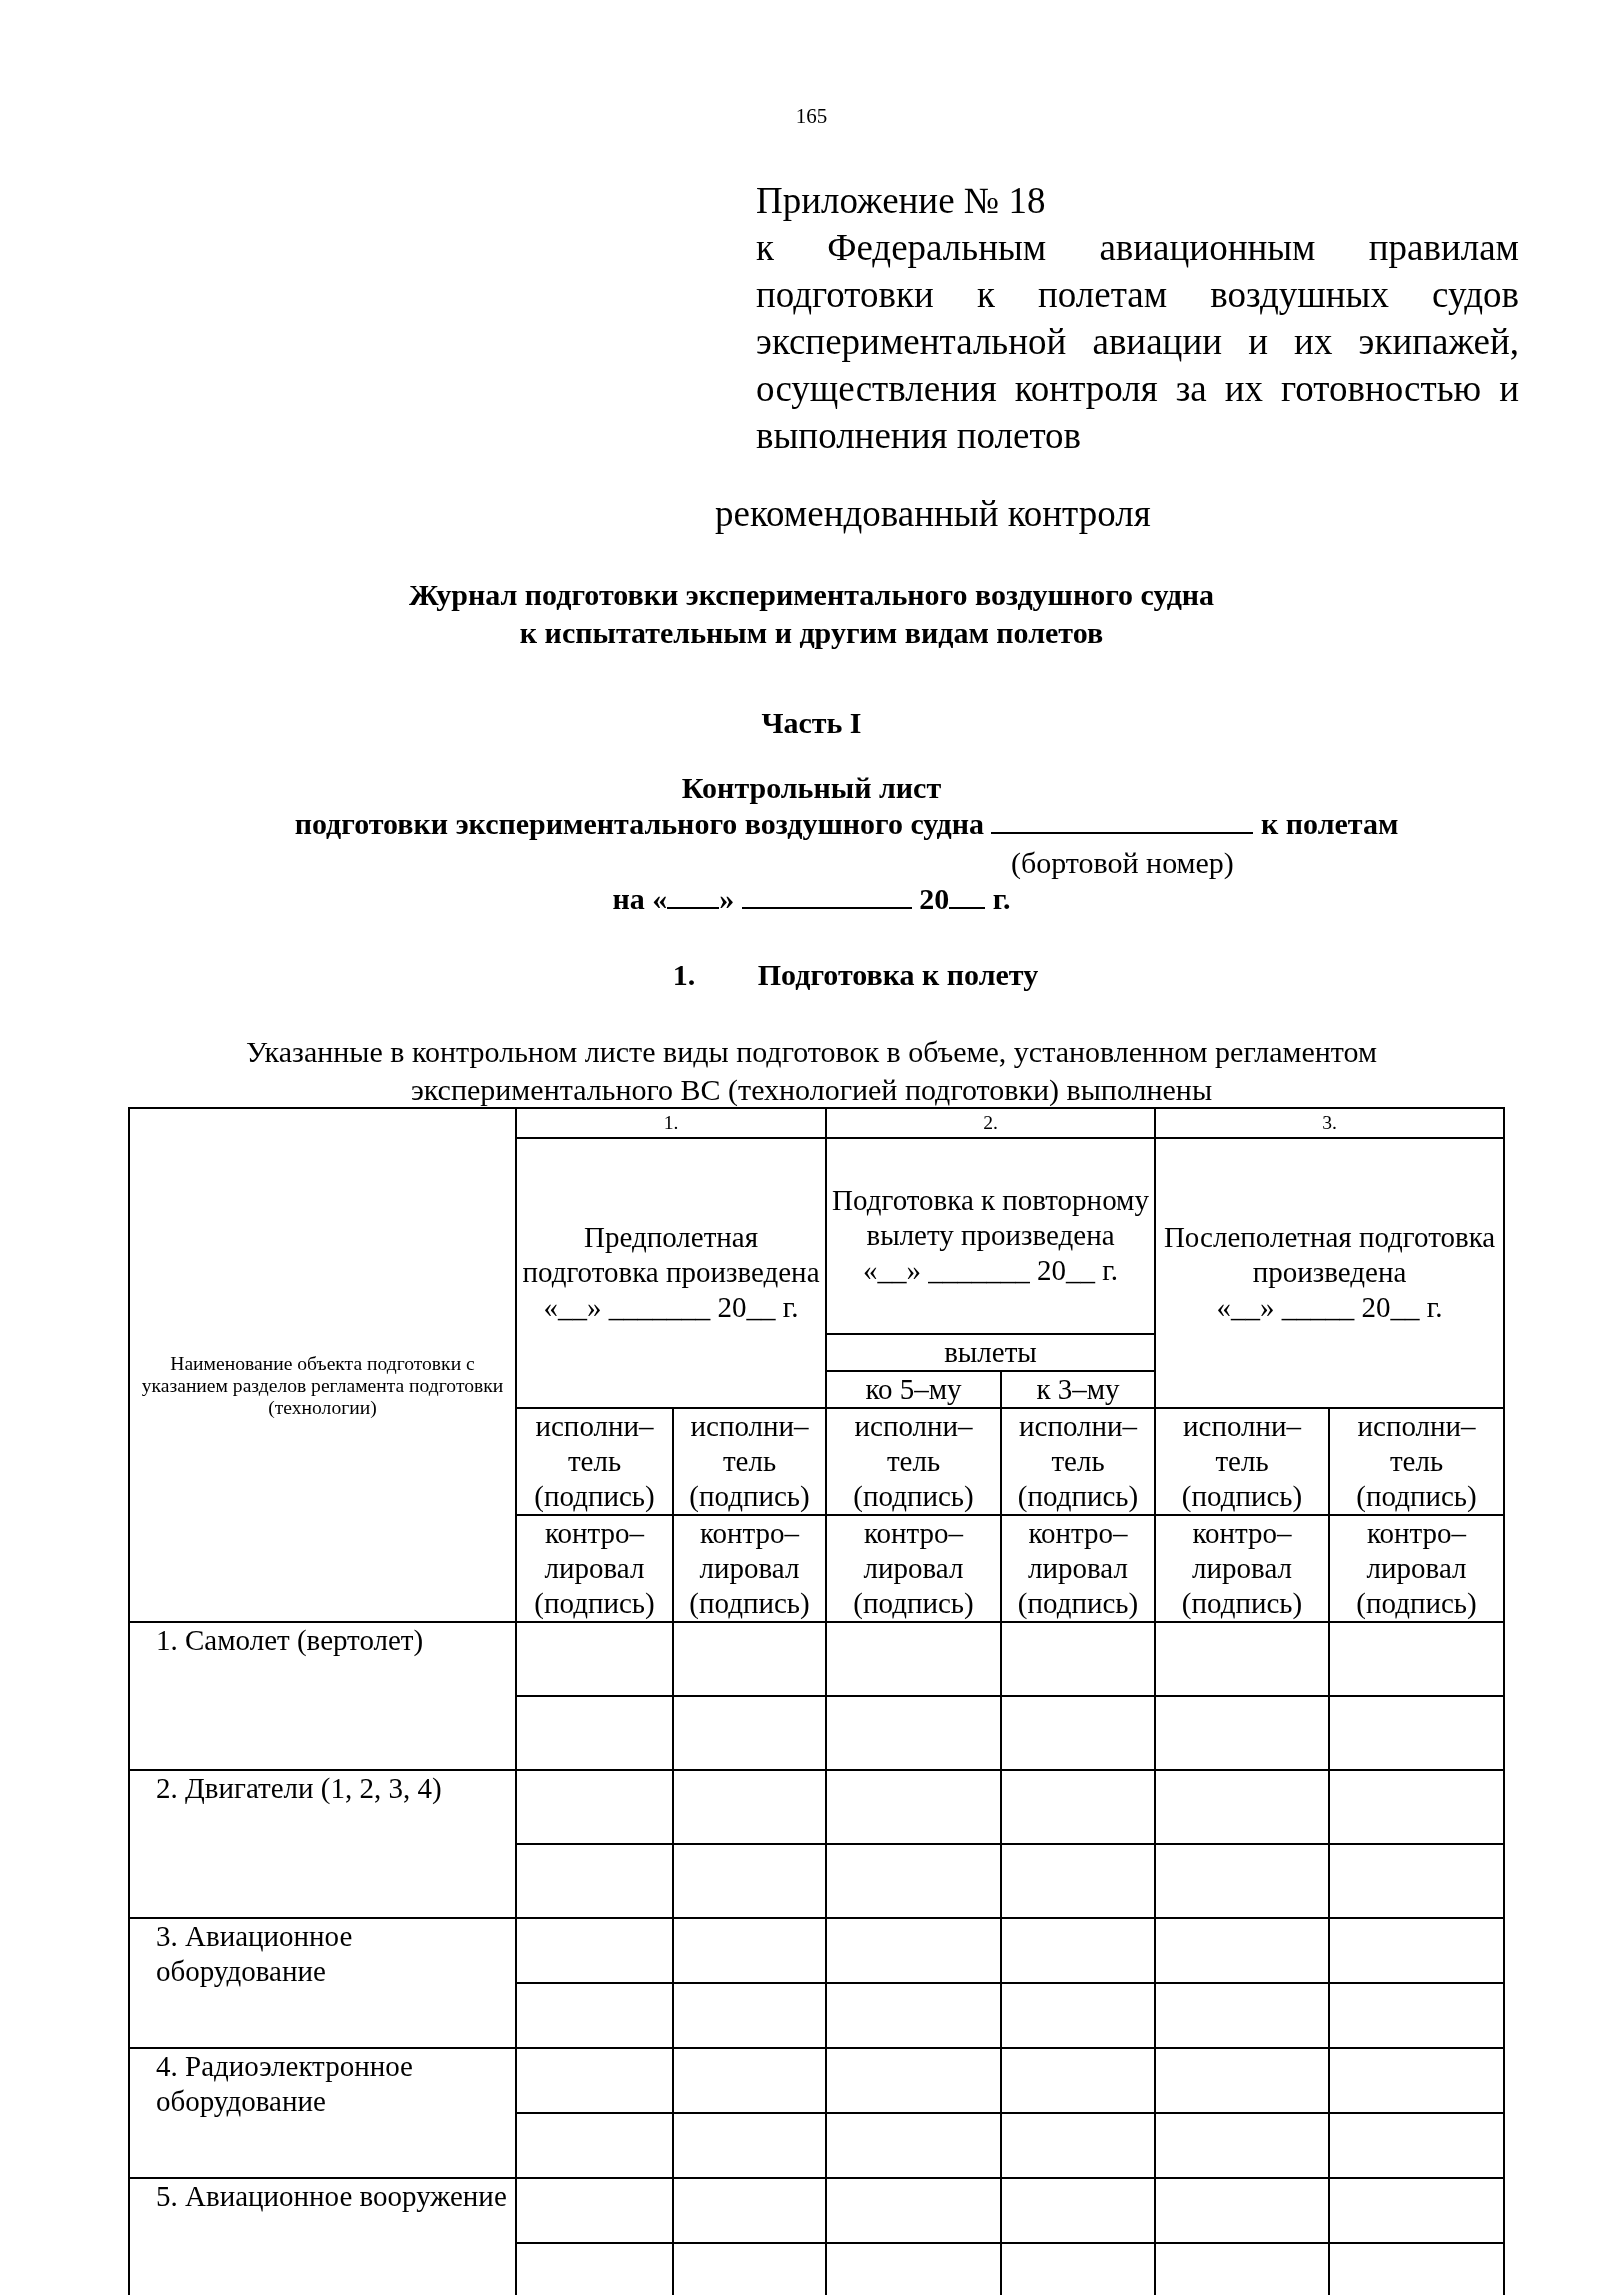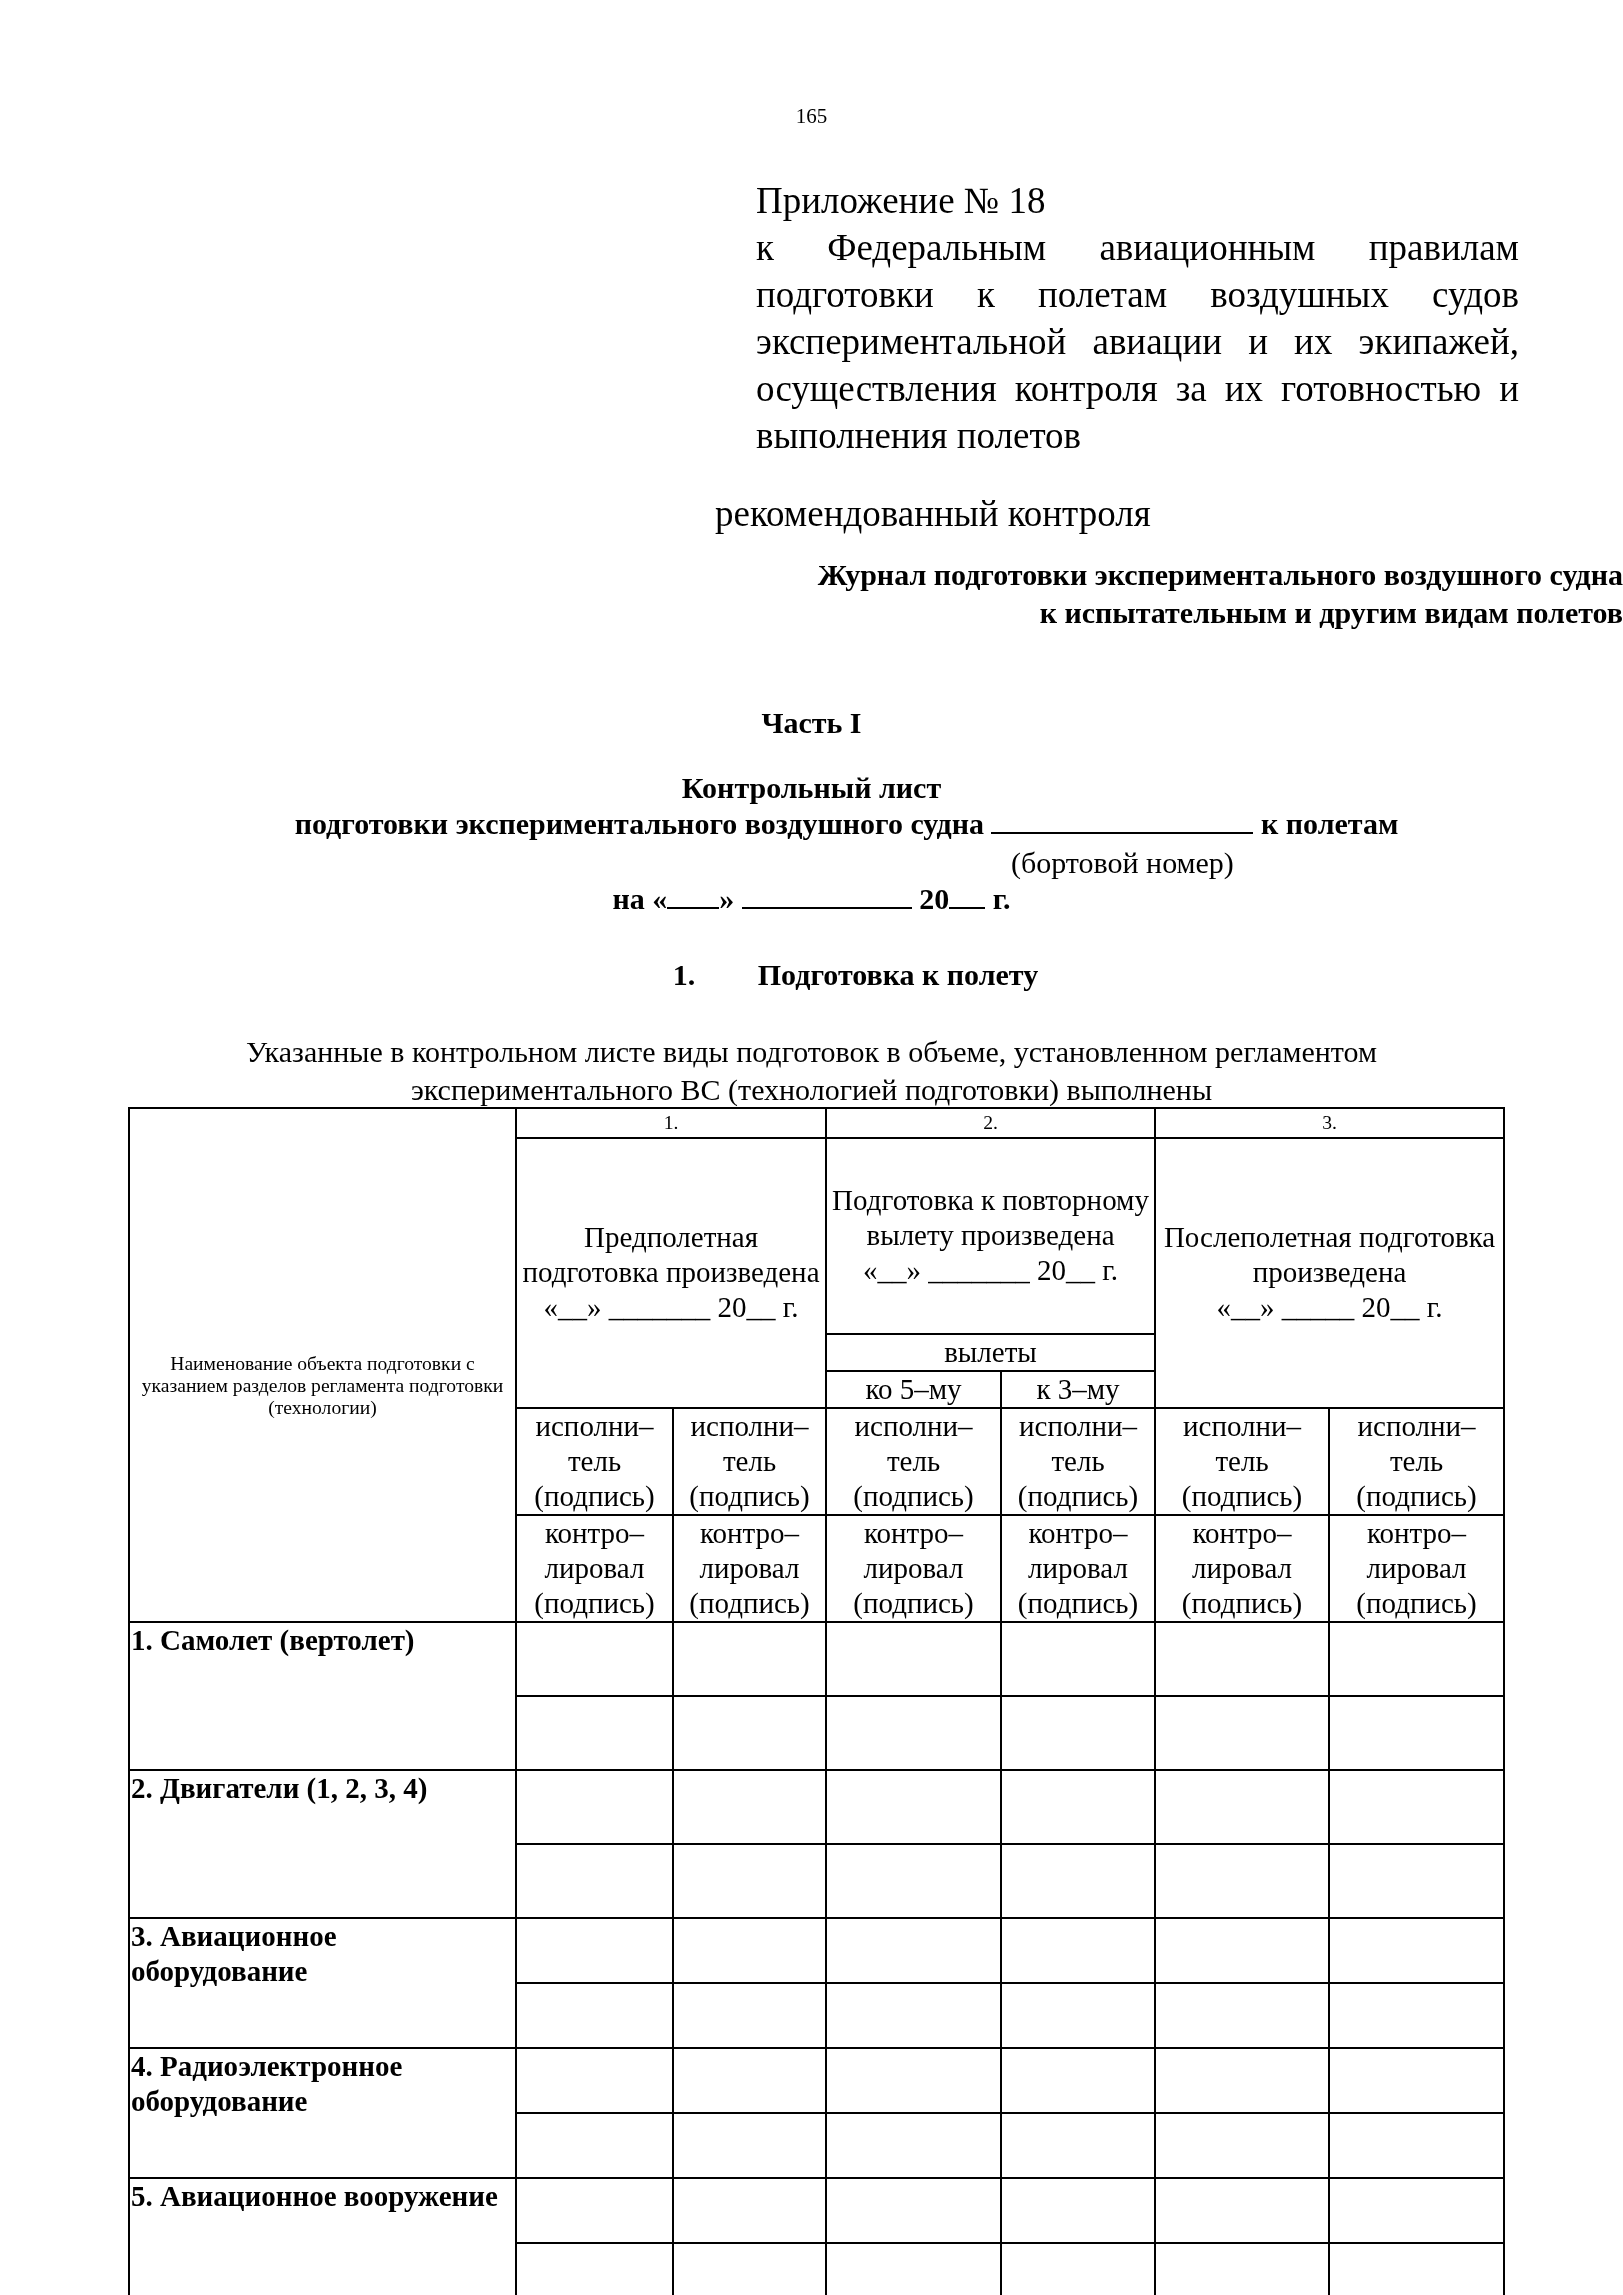--- a/index.html
+++ b/index.html
@@ -7,38 +7,38 @@
     width: 1623px; height: 2295px; position: relative; overflow: hidden;
     font-family: "Liberation Serif", "DejaVu Serif", serif; color: #000;
   }
   .abs { position: absolute; }
   .page-number { left: 0; width: 1623px; top: 97px; text-align: center; font-size: 21px; line-height: 39px; }
   .appendix { left: 743px; width: 763px; top: 177px; font-size: 37px; line-height: 47px; margin-left: 13px; }
   .appendix .title-line { display: block; }
   .appendix .body { display: block; text-align: justify; text-align-last: left; }
   .sample { left: 715px; top: 490px; font-size: 37px; line-height: 47px; }
   .center-block { left: 0; width: 1623px; text-align: center; font-weight: bold; font-size: 30px; line-height: 38px; }
-  .journal-title { top: 556px; text-align: right; }
+  .journal-title { top: 576px; }
   .part { top: 704px; }
   .checklist-title { top: 769px; }
   .checklist-line2 { top: 805px; padding-left: 35px; }
   .reg-caption { left: 1011px; top: 844px; font-size: 30px; line-height: 37px; font-weight: normal; }
   .date-line { top: 880px; }
   .blank { display: inline-block; border-bottom: 2.6px solid #000; height: 26px; vertical-align: baseline; }
   .section { top: 956px; padding-left: 44px; }
   .section .num { display: inline-block; width: 85px; text-align: left; }
   .intro { left: 0; width: 1623px; top: 1033px; text-align: center; font-size: 30px; line-height: 38px; }
 
   table.journal {
     position: absolute; left: 128px; top: 1107px; width: 1376px;
     border-collapse: collapse; table-layout: fixed;
     font-size: 29px; line-height: 35px;
   }
   table.journal td { border: 2px solid #000; padding: 0 3.9px; text-align: center; vertical-align: middle; }
-  table.journal td.left { text-align: left; vertical-align: top; padding-left: 1px; font-weight: bold; }
+  table.journal td.left { text-align: left; vertical-align: top; padding-left: 26px; }
   .hdr-num td { height: 27.5px; font-size: 19.6px; line-height: 22px; }
   .row-hdr-big { height: 196px; }
   .row-vylety { height: 30px; }
   .row-subs { height: 33px; }
   .row-isp td, .row-kon td { height: 105px; }
   .row-data td { height: 72px; }
   .row-data-half td { height: 63px; }
 </style>
 </head>
 <body>

